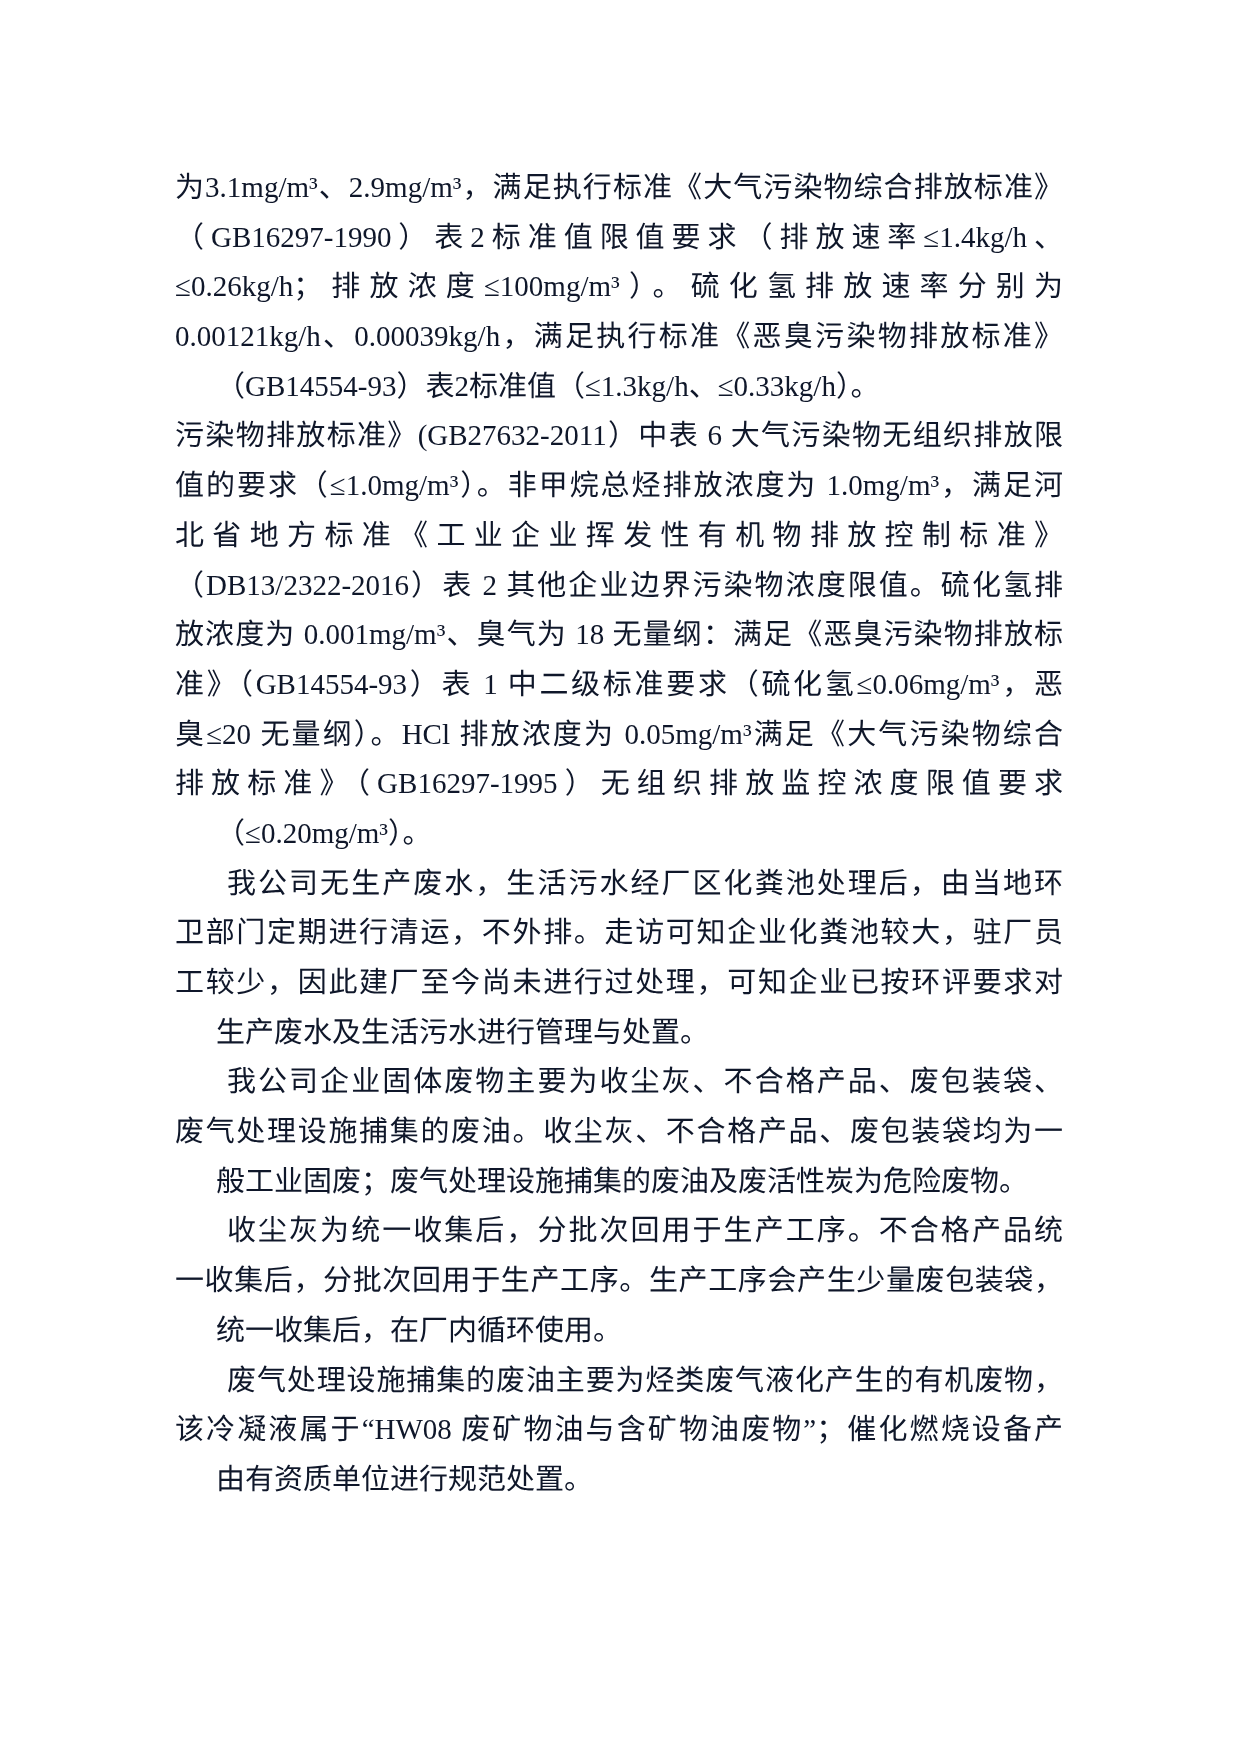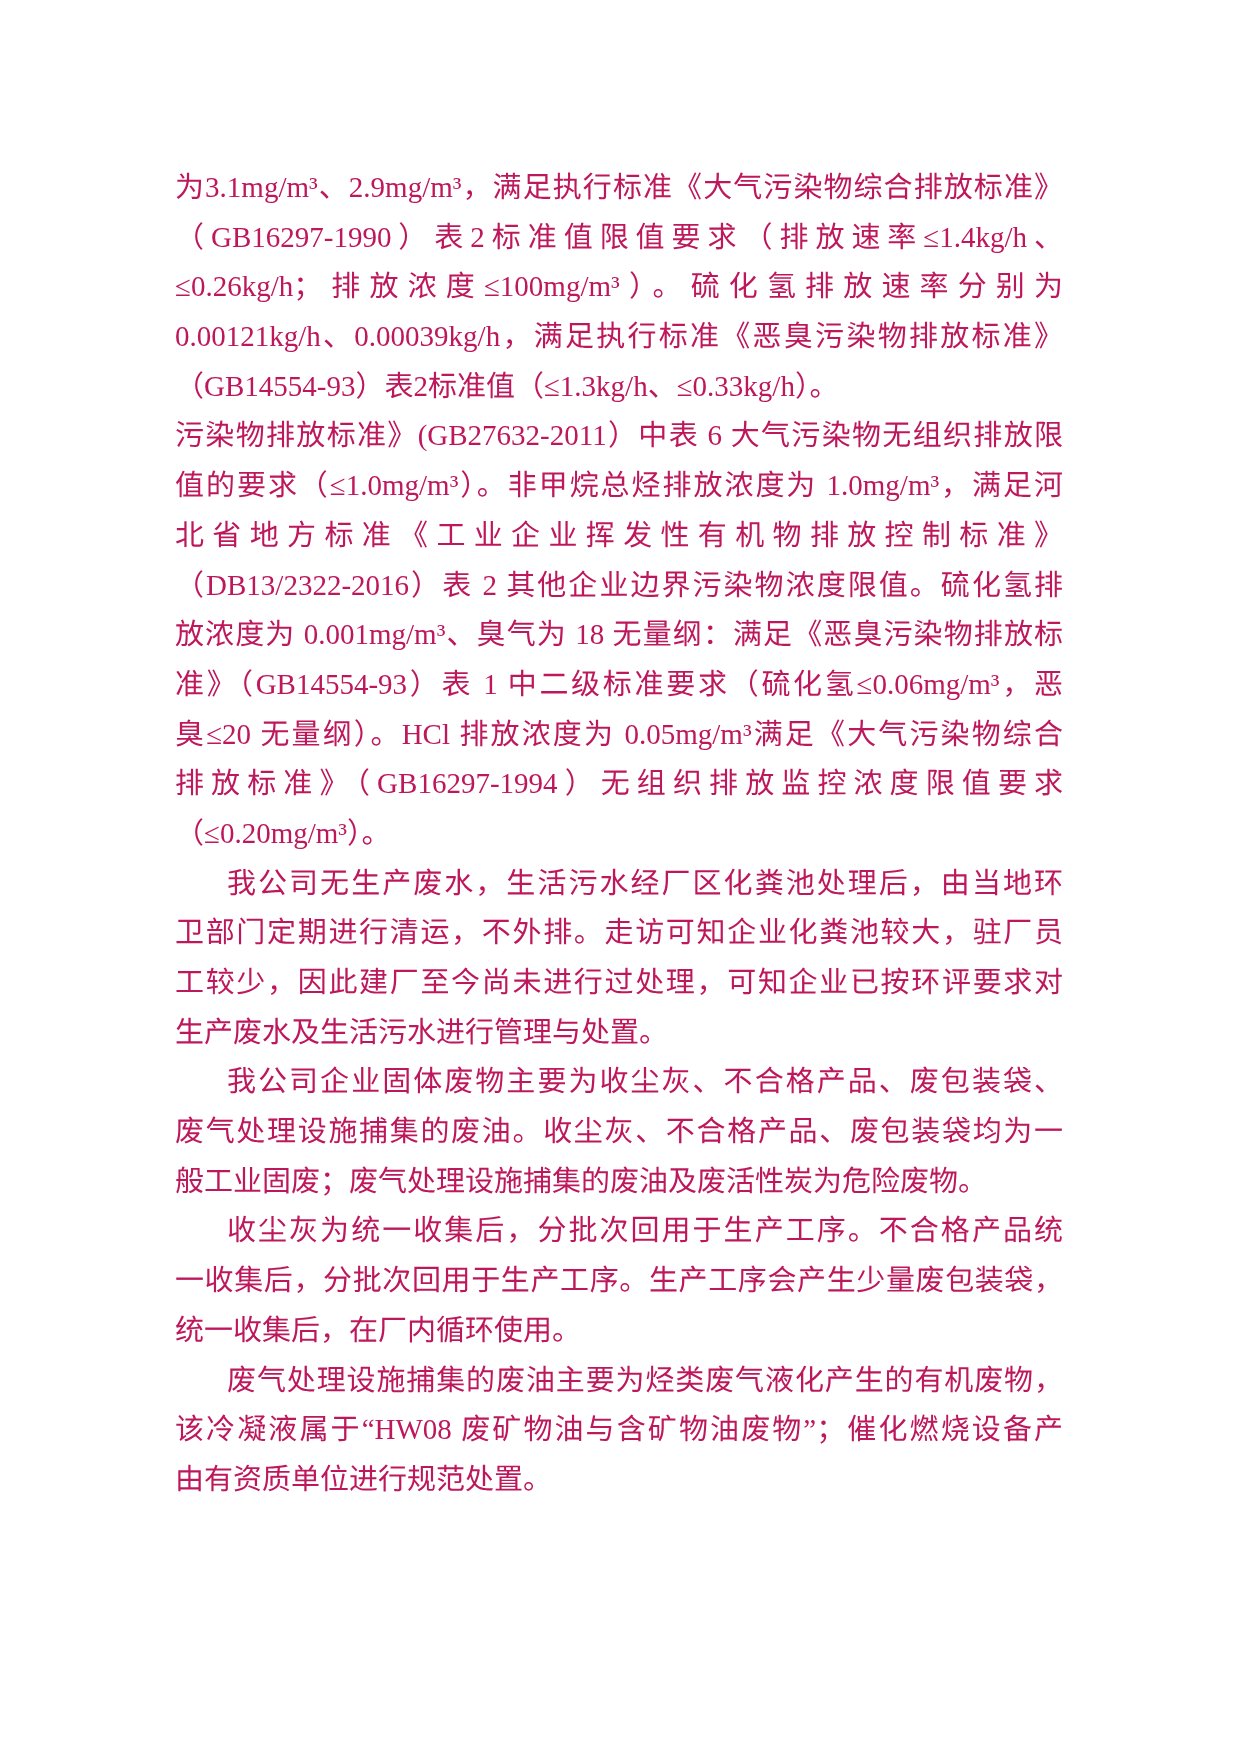--- a/index.html
+++ b/index.html
@@ -13,56 +13,57 @@
     height: 1754px;
     background: #ffffff;
     overflow: hidden;
     font-family: "Liberation Serif", "DejaVu Serif", serif;
   }
   .text-block {
     position: absolute;
     left: 175px;
     top: 163px;
     width: 888px;
-    color: #be185d;
+    color: #0f172a;
     font-size: 29px;
   }
   .line {
     height: 49.7px;
     line-height: 49.7px;
     white-space: normal;
     text-align: justify;
     text-align-last: justify;
     overflow: hidden;
   }
   .line.indent {
     text-indent: 52px;
   }
   .line.para-end {
     text-align-last: left;
+    margin-left: 41px;
   }
 </style>
 </head>
 <body>
 
 <div class="page">
   <div class="text-block" id="text-lines">
       <div class="line">为3.1mg/m³、2.9mg/m³，满足执行标准《大气污染物综合排放标准》</div>
       <div class="line">（GB16297-1990）表2标准值限值要求（排放速率≤1.4kg/h、</div>
       <div class="line">≤0.26kg/h；排放浓度≤100mg/m³）。硫化氢排放速率分别为</div>
       <div class="line">0.00121kg/h、0.00039kg/h，满足执行标准《恶臭污染物排放标准》</div>
       <div class="line para-end">（GB14554-93）表2标准值（≤1.3kg/h、≤0.33kg/h）。</div>
       <div class="line">污染物排放标准》(GB27632-2011）中表 6 大气污染物无组织排放限</div>
       <div class="line">值的要求（≤1.0mg/m³）。非甲烷总烃排放浓度为 1.0mg/m³，满足河</div>
       <div class="line">北省地方标准《工业企业挥发性有机物排放控制标准》</div>
       <div class="line">（DB13/2322-2016）表 2 其他企业边界污染物浓度限值。硫化氢排</div>
       <div class="line">放浓度为 0.001mg/m³、臭气为 18 无量纲：满足《恶臭污染物排放标</div>
       <div class="line">准》（GB14554-93）表 1 中二级标准要求（硫化氢≤0.06mg/m³，恶</div>
       <div class="line">臭≤20 无量纲）。HCl 排放浓度为 0.05mg/m³满足《大气污染物综合</div>
-      <div class="line">排放标准》（GB16297-1994）无组织排放监控浓度限值要求</div>
+      <div class="line">排放标准》（GB16297-1995）无组织排放监控浓度限值要求</div>
       <div class="line para-end">（≤0.20mg/m³）。</div>
       <div class="line indent">我公司无生产废水，生活污水经厂区化粪池处理后，由当地环</div>
       <div class="line">卫部门定期进行清运，不外排。走访可知企业化粪池较大，驻厂员</div>
       <div class="line">工较少，因此建厂至今尚未进行过处理，可知企业已按环评要求对</div>
       <div class="line para-end">生产废水及生活污水进行管理与处置。</div>
       <div class="line indent">我公司企业固体废物主要为收尘灰、不合格产品、废包装袋、</div>
       <div class="line">废气处理设施捕集的废油。收尘灰、不合格产品、废包装袋均为一</div>
       <div class="line para-end">般工业固废；废气处理设施捕集的废油及废活性炭为危险废物。</div>
       <div class="line indent">收尘灰为统一收集后，分批次回用于生产工序。不合格产品统</div>
       <div class="line">一收集后，分批次回用于生产工序。生产工序会产生少量废包装袋，</div>

